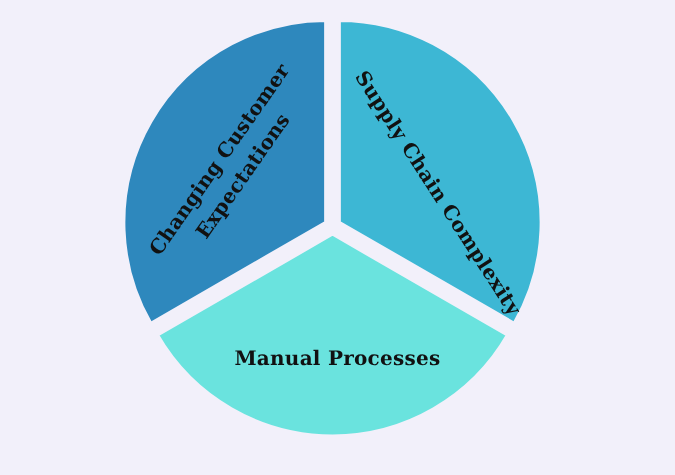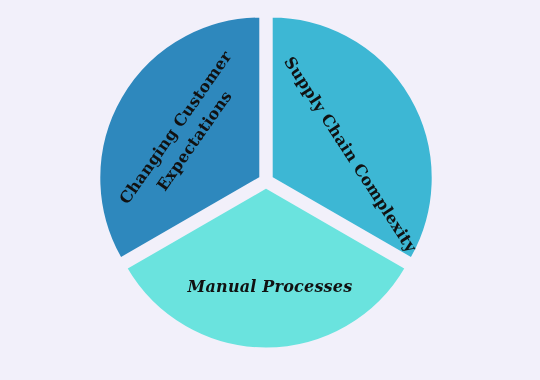--- a/index.html
+++ b/index.html
@@ -78,21 +78,20 @@
     left: 270px;
     top: 287px;
     width: 0;
     height: 0;
   }
   #label-manual-processes .lbl-inner {
     position: absolute;
     left: -110px;
     top: -12px;
     width: 220px;
-    font-style: italic;
   }
 </style>
 </head>
 <body>
 
 <div id="chart-root">
 
   <svg id="pie-svg" viewBox="0 0 540 380" aria-hidden="true">
     <g>
 

